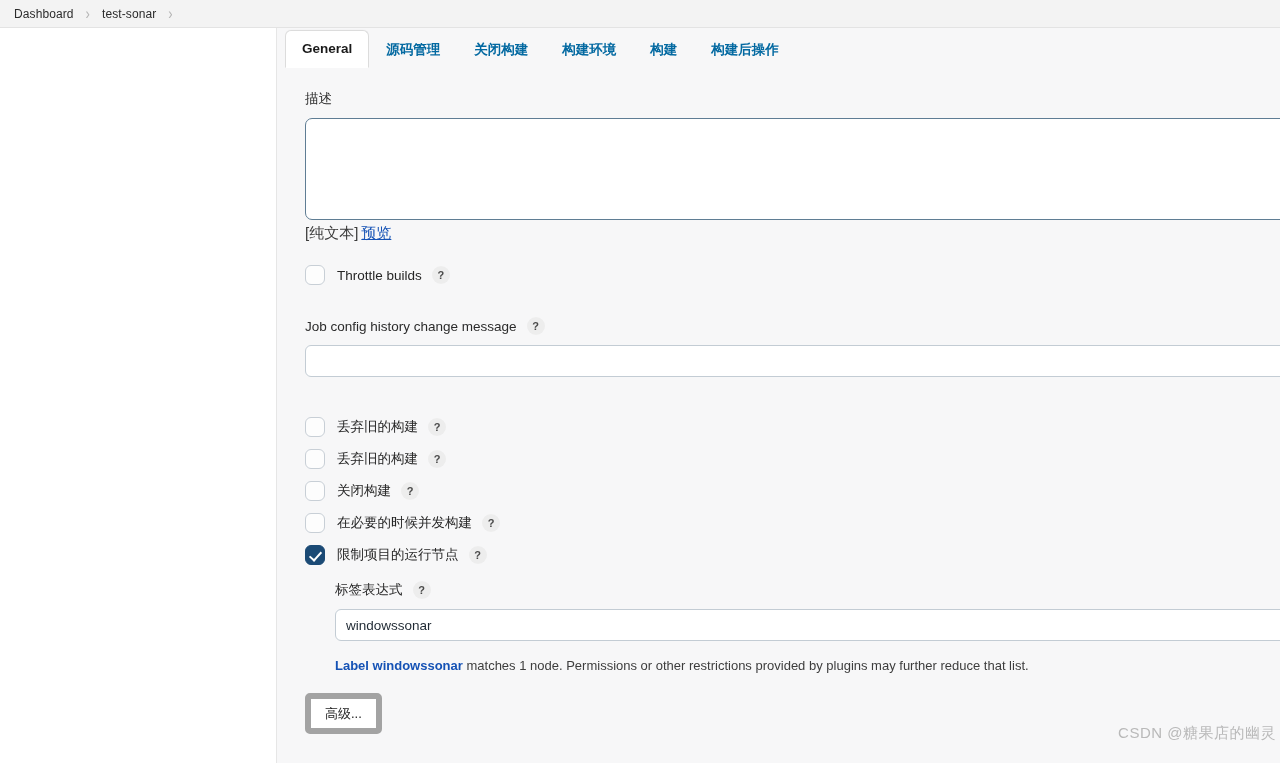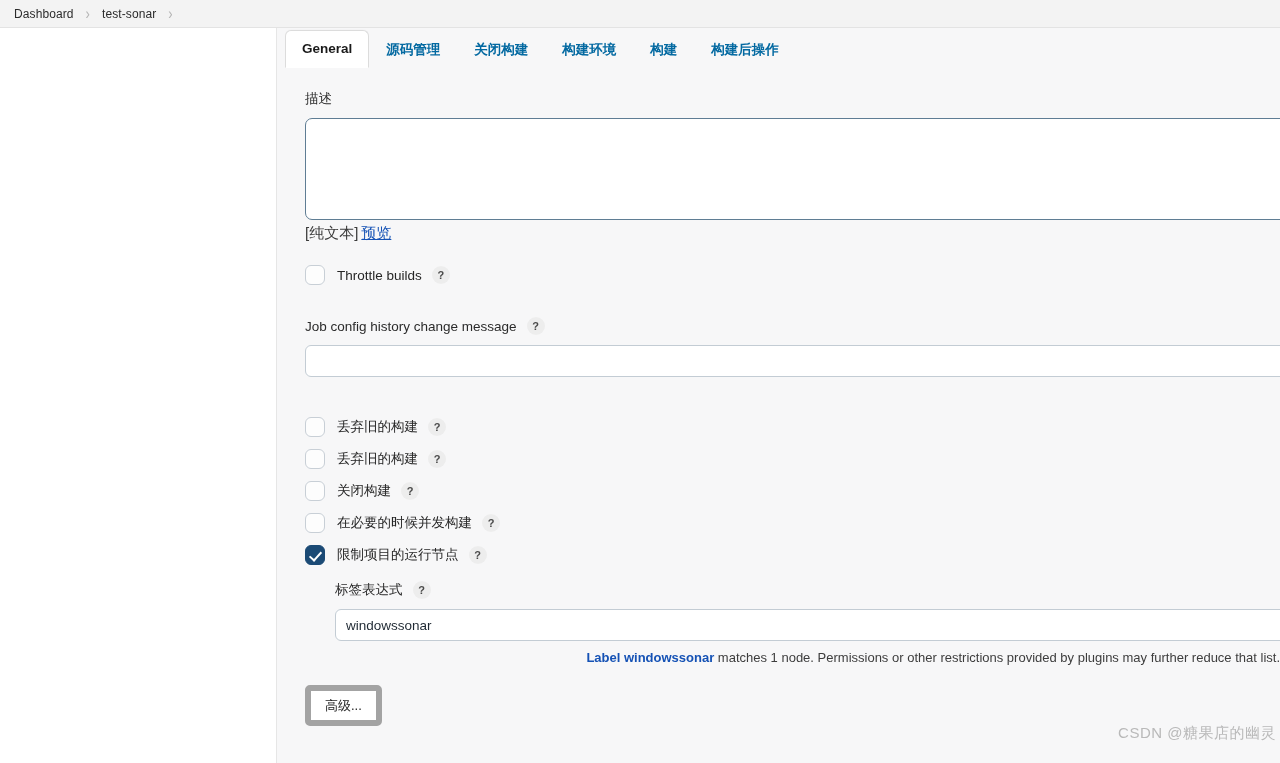--- a/index.html
+++ b/index.html
@@ -208,25 +208,24 @@
   
   .nested {
     margin-left: 30px;
     margin-top: 16px;
   }
   .nested .text-input {
     width: 980px;
     height: 32px;
   }
   .match-note {
-    margin-top: 9px;
+    margin-top: 17px;
     font-size: 13px;
     color: #3d3d3d;
     line-height: 1.3;
-    text-align: right;
   }
   .match-note .label-link {
     color: #1552b5;
     font-weight: 700;
     cursor: pointer;
   }
 
   
   .btn {
     margin-top: 18px;

